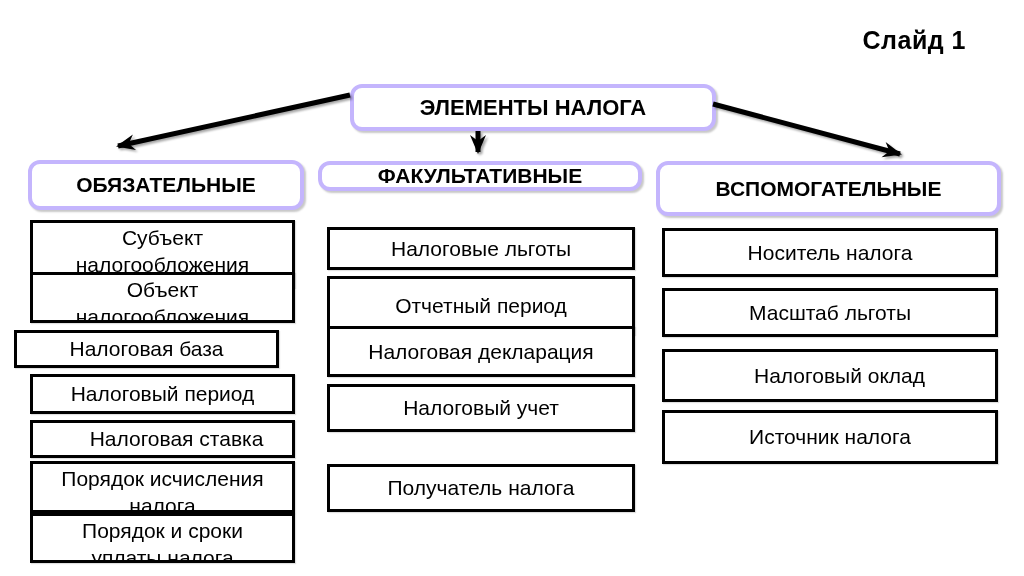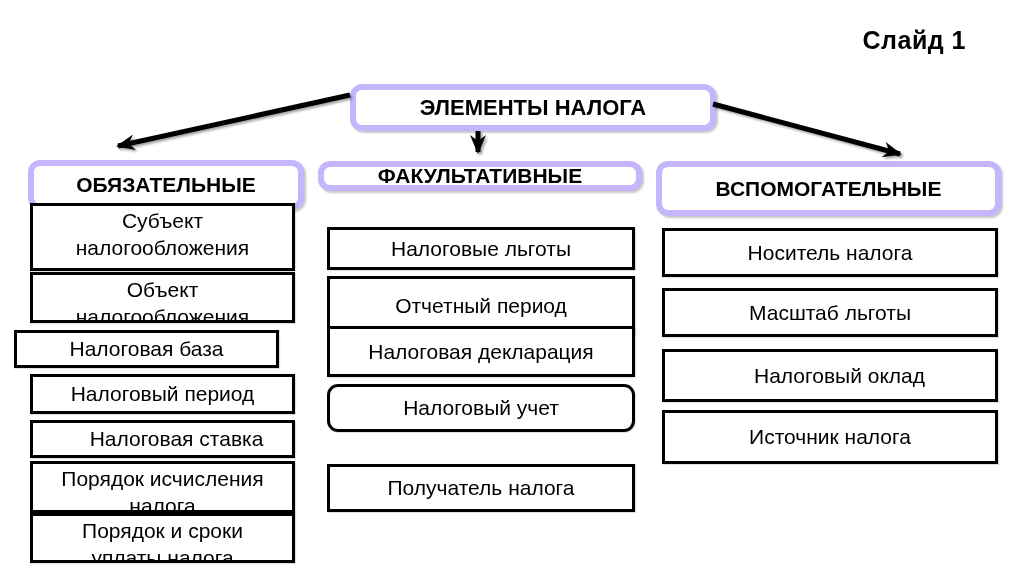--- a/index.html
+++ b/index.html
@@ -16,21 +16,21 @@
   .slide-label {
     position: absolute;
     top: 26px; right: 58px;
     font-size: 25px; font-weight: bold;
     letter-spacing: 0.5px;
   }
 
   .rbox {
     position: absolute;
     box-sizing: border-box;
-    border: 6px solid #c4b5fd;
+    border: 4px solid #c4b5fd;
     border-radius: 12px;
     background: #fff;
     display: flex; align-items: center; justify-content: center;
     font-weight: bold;
     font-size: 21px;
     text-align: center;
     box-shadow: 2px 2px 2px rgba(0,0,0,0.22);
   }
   .rbox.title { font-size: 22px; }
 
@@ -74,39 +74,39 @@
     </defs>
     <g stroke="#000000" stroke-width="5" style="filter: drop-shadow(2px 2px 1px rgba(0,0,0,0.35));">
       <line x1="350" y1="95" x2="118" y2="146" marker-end="url(#ah)"></line>
       <line x1="478" y1="131" x2="478" y2="152" marker-end="url(#ah)"></line>
       <line x1="713" y1="104" x2="900" y2="154" marker-end="url(#ah)"></line>
     </g>
   </svg>
 
   <div>
     <div class="rbox" style="left:28px; top:160px; width:276px; height:50px;">ОБЯЗАТЕЛЬНЫЕ</div>
-    <div class="ibox multi" style="left:30px; top:203px; width:265px; height:68px;">Субъект
+    <div class="ibox multi" style="left:30px; top:220px; width:265px; height:68px;">Субъект
 налогообложения</div>
     <div class="ibox multi" style="left:30px; top:272px; width:265px; height:51px;">Объект
 налогообложения</div>
     <div class="ibox single" style="left:14px; top:330px; width:265px; height:38px;">Налоговая база</div>
     <div class="ibox single" style="left:30px; top:374px; width:265px; height:40px;">Налоговый период</div>
     <div class="ibox single" style="left:30px; top:420px; width:265px; height:38px;padding-left:28px;">Налоговая ставка</div>
     <div class="ibox multi" style="left:30px; top:461px; width:265px; height:52px;">Порядок исчисления
 налога</div>
     <div class="ibox multi" style="left:30px; top:513px; width:265px; height:50px;">Порядок и сроки
 уплаты налога</div>
   </div>
 
   <div>
     <div class="rbox" style="left:318px; top:161px; width:324px; height:30px;">ФАКУЛЬТАТИВНЫЕ</div>
     <div class="ibox single" style="left:327px; top:227px; width:308px; height:43px;">Налоговые льготы</div>
     <div class="ibox single" style="left:327px; top:276px; width:308px; height:59px;">Отчетный период</div>
     <div class="ibox single" style="left:327px; top:326px; width:308px; height:51px;">Налоговая декларация</div>
-    <div class="ibox single" style="left:327px; top:384px; width:308px; height:48px;border-radius:11px;">Налоговый учет</div>
+    <div class="ibox single" style="left:327px; top:384px; width:308px; height:48px;">Налоговый учет</div>
     <div class="ibox single" style="left:327px; top:464px; width:308px; height:48px;">Получатель налога</div>
   </div>
 
   <div>
     <div class="rbox" style="left:656px; top:161px; width:345px; height:55px;">ВСПОМОГАТЕЛЬНЫЕ</div>
     <div class="ibox single" style="left:662px; top:228px; width:336px; height:49px;">Носитель налога</div>
     <div class="ibox single" style="left:662px; top:288px; width:336px; height:49px;">Масштаб льготы</div>
     <div class="ibox single" style="left:662px; top:349px; width:336px; height:53px;padding-left:19px;">Налоговый оклад</div>
     <div class="ibox single" style="left:662px; top:410px; width:336px; height:54px;">Источник налога</div>
   </div>

